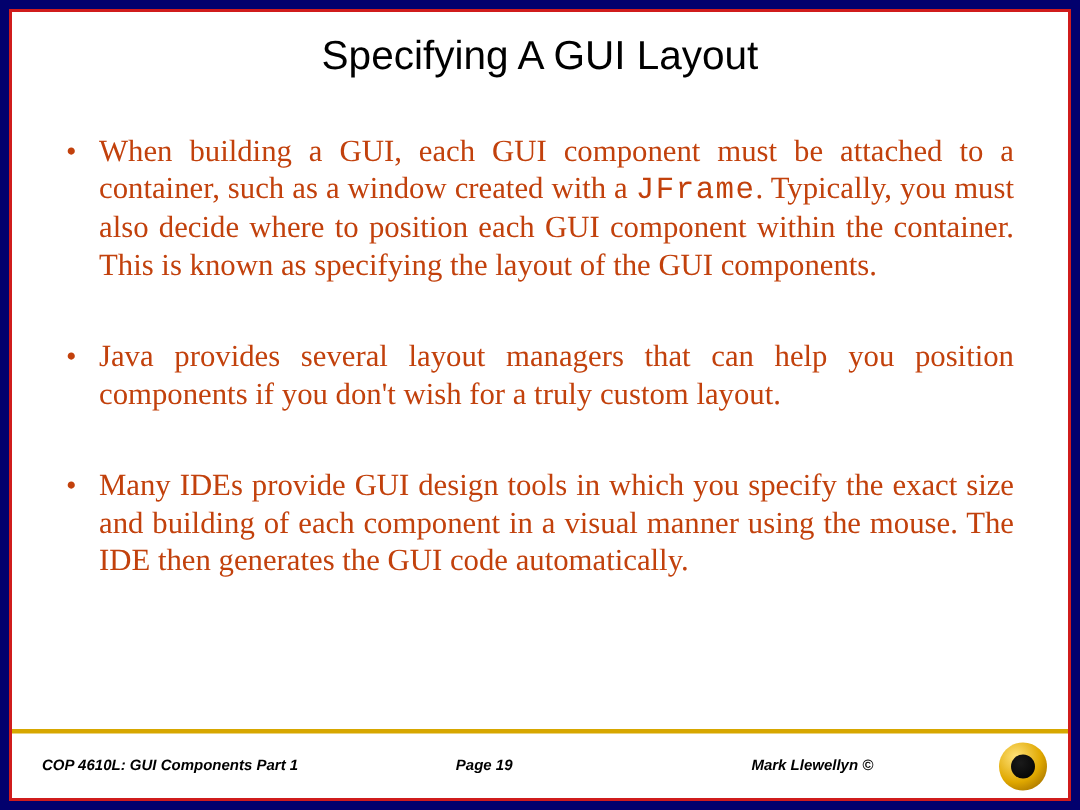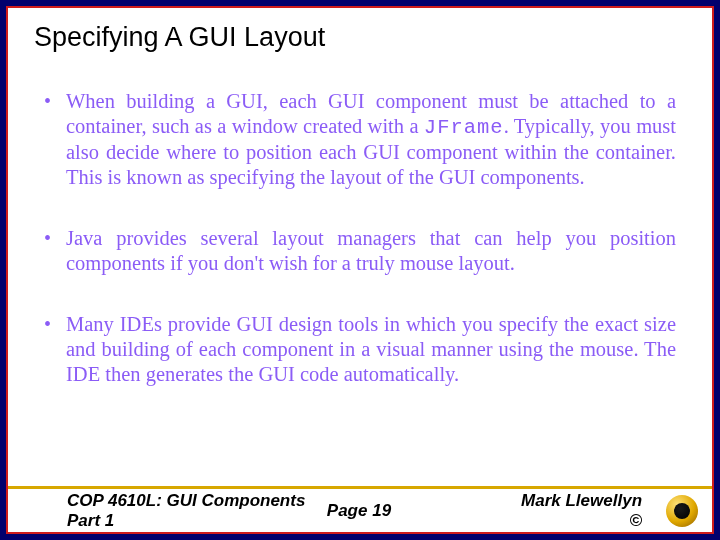--- a/index.html
+++ b/index.html
@@ -24,35 +24,35 @@
     padding: 2px;
   }
   .content-area {
     width: 100%;
     height: 100%;
     background: #fff;
     position: relative;
     padding: 14px 26px 0 26px;
   }
   .slide-title {
-    text-align: left;
+    text-align: center;
     font-size: 27px;
     font-weight: normal;
     color: #000;
     margin-bottom: 22px;
     font-family: Arial, Helvetica, sans-serif;
   }
   .bullets {
     list-style: none;
     padding: 0 10px;
   }
   .bullets li {
     font-size: 20.5px;
     line-height: 1.22;
-    color: #8b5cf6;
+    color: #c2410c;
     margin-bottom: 26px;
     text-align: justify;
     position: relative;
     padding-left: 22px;
     margin-top: 36px;
   }
   .bullets li::before {
     content: "•";
     position: absolute;
     left: 0;
@@ -75,29 +75,28 @@
     background: #d7a700;
     margin: 0;
   }
   .footer-bar {
     height: 43px;
     display: flex;
     align-items: center;
     justify-content: space-between;
     padding: 0 14px 0 20px;
     font-family: Arial, Helvetica, sans-serif;
-    font-size: 17px;
+    font-size: 10px;
     font-weight: bold;
     font-style: italic;
     color: #000;
-    margin-left: 39px;
   }
   .footer-left { flex: 1.4; text-align: left; }
   .footer-center { flex: 1; }
-  .footer-right { flex: 1; text-align: right; display: flex; align-items: center; justify-content: flex-end; gap: 24px; }
+  .footer-right { flex: 1; text-align: right; display: flex; align-items: center; justify-content: space-between; gap: 24px; }
   .logo {
     width: 32px;
     height: 32px;
     border-radius: 50%;
     background: radial-gradient(circle at 35% 30%, #ffe27a 0%, #e0a800 55%, #8a5a00 100%);
     position: relative;
     flex-shrink: 0;
   }
   .logo::after {
     content: "";
@@ -112,21 +111,21 @@
 <body>
 
 <div class="slide">
   <div class="red-border">
     <div class="content-area">
 
       <h1 class="slide-title">Specifying A GUI Layout</h1>
 
       <ul class="bullets">
         <li><span>When building a GUI, each GUI component must be attached to a container, such as a window created with a </span><span class="mono">JFrame</span><span>.  Typically, you must also decide where to position each GUI component within the container.  This is known as specifying the layout of the GUI components.</span></li>
-        <li><span>Java provides several layout managers that can help you position components if you don't wish for a truly mouse layout.</span></li>
+        <li><span>Java provides several layout managers that can help you position components if you don't wish for a truly custom layout.</span></li>
         <li><span>Many IDEs provide GUI design tools in which you specify the exact size and building of each component in a visual manner using the mouse.  The IDE then generates the GUI code automatically.</span></li>
       </ul>
 
       <div class="footer-wrap">
         <div class="footer-divider"></div>
         <div class="footer-bar">
           <div class="footer-left">COP 4610L: GUI Components Part 1</div>
           <div class="footer-center">Page 19</div>
           <div class="footer-right">
             <span>Mark Llewellyn ©</span>

